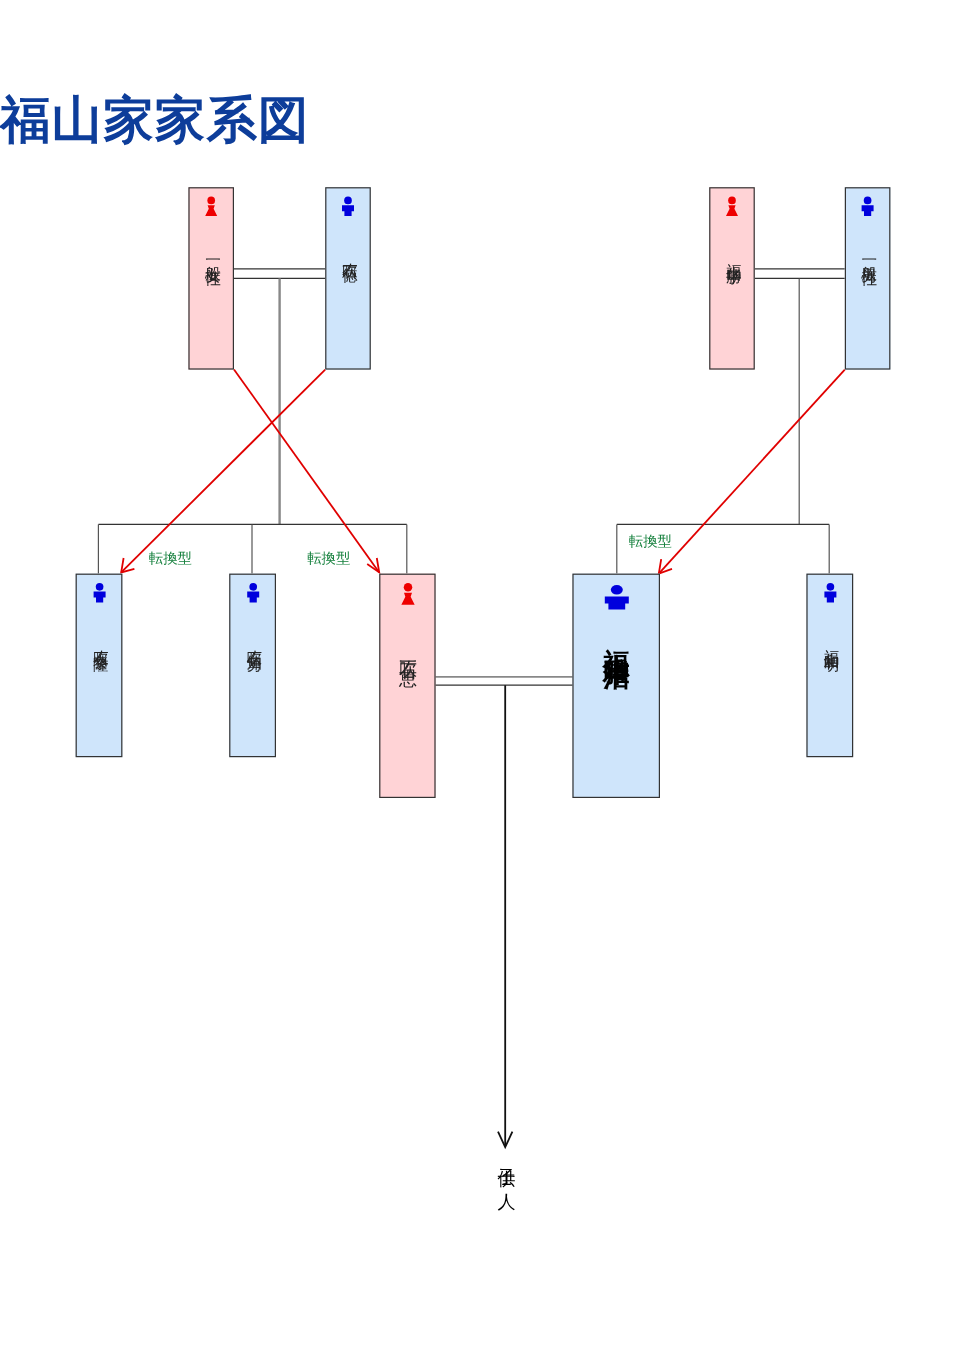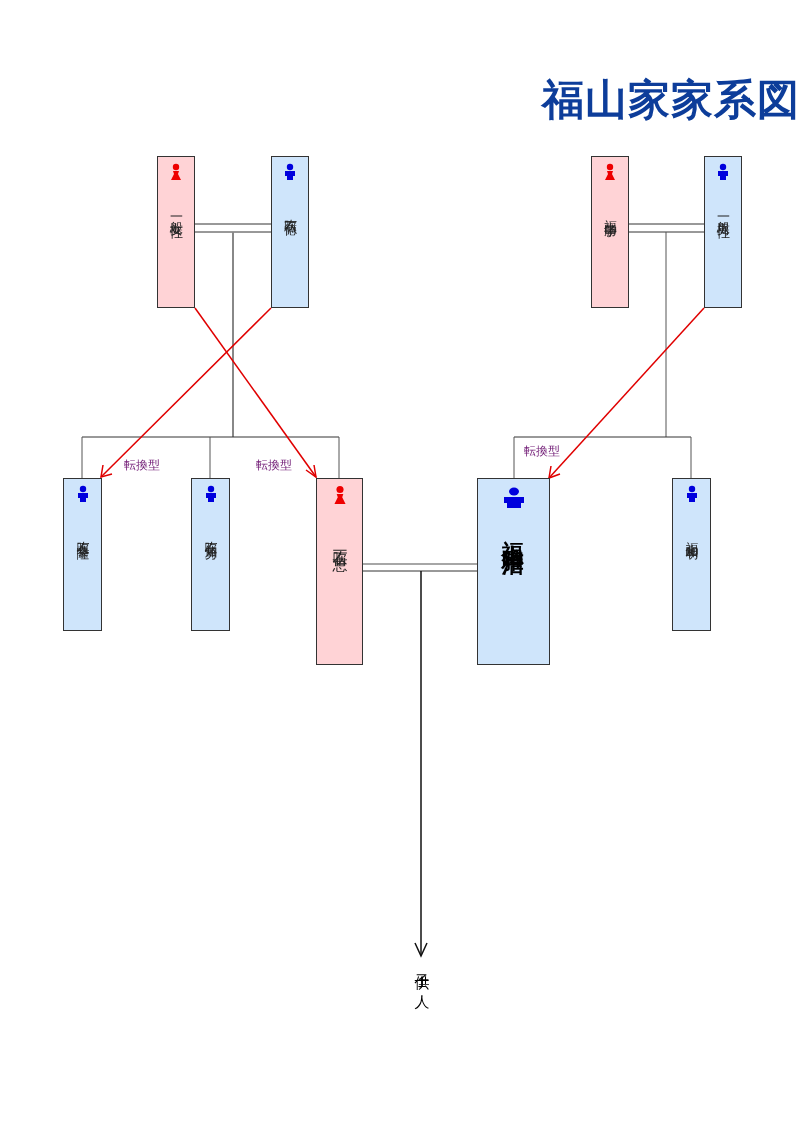--- a/index.html
+++ b/index.html
@@ -1,33 +1,33 @@
 <!DOCTYPE html>
 <html><head>
   <meta charset="utf-8">
   <style>
     html, body { margin:0; padding:0; background:#ffffff; }
     body { width:800px; height:1132px; position:relative; overflow:hidden;
            font-family:"DejaVu Sans", "Liberation Sans", sans-serif; }
-    .title { position:absolute; left:0; top:72px; width:800px; text-align:right;
+    .title { position:absolute; left:0; top:72px; width:800px; text-align:left;
              font-family:"DejaVu Serif", "Liberation Serif", serif; font-weight:bold;
              font-size:42px; letter-spacing:1px; color:#0d3d9a; }
     svg.lines { position:absolute; left:0; top:0; }
     .person { position:absolute; box-sizing:border-box; border:1px solid #333;
               display:flex; flex-direction:column; align-items:center; }
     .person.female { background:#ffd3d6; }
     .person.male { background:#cfe5fb; }
     .person .icon { margin-top:6px; width:14px; height:18px; }
     .person.big .icon { width:22px; height:22px; margin-top:8px; }
     .person .name { writing-mode:vertical-rl; text-orientation:upright;
                     font-size:13px; color:#222; letter-spacing:2px; margin-top:28px; }
     .person.mid .name { font-size:15px; margin-top:34px; }
     .person.big .name { font-family:"DejaVu Serif", "Liberation Serif", serif; font-weight:bold;
                         font-size:22px; color:#000; margin-top:14px; letter-spacing:4px; }
-    .label { position:absolute; font-size:12px; color:#701a75;
+    .label { position:absolute; font-size:12px; color:#15803d;
              font-family:"DejaVu Serif", "Liberation Serif", serif; }
     .child-note { position:absolute; left:412px; top:962px; writing-mode:vertical-rl;
                   text-orientation:upright; font-size:15px; color:#000; letter-spacing:2px; }
   </style>
 </head>
 <body>
 
 <div class="title">福山家家系図</div>
 
 <svg class="lines" width="800" height="1132">

